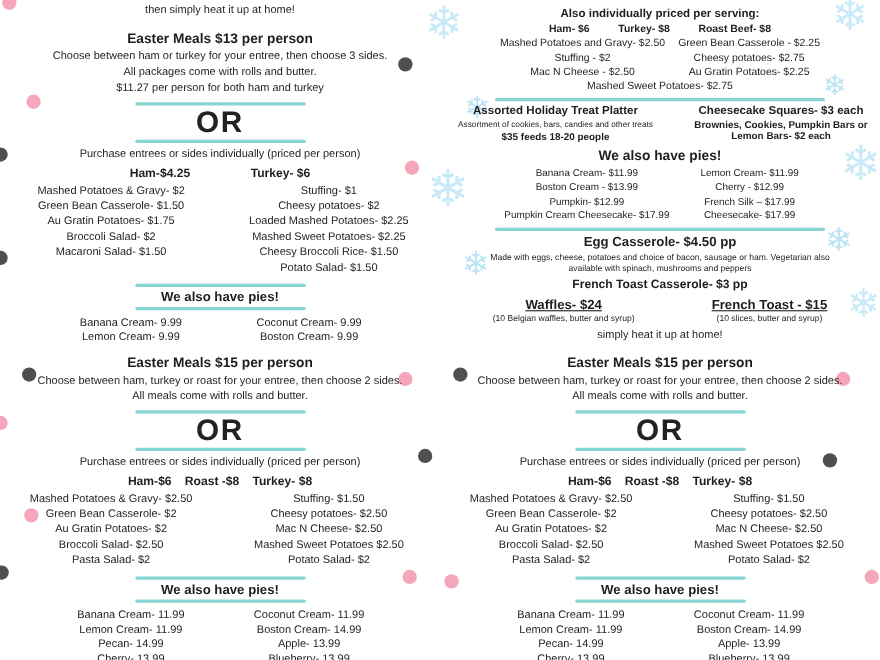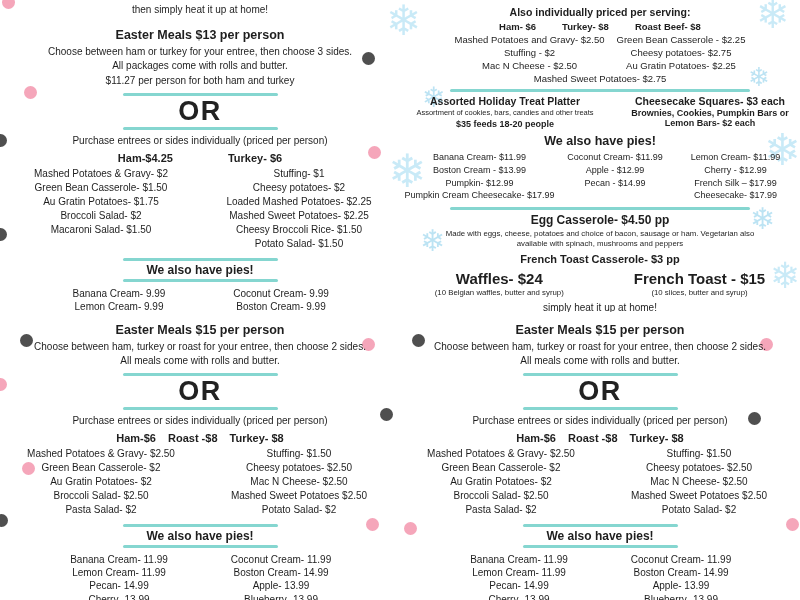--- a/index.html
+++ b/index.html
@@ -51,21 +51,21 @@
   .t-desc.bold { font-weight:700; font-size:9px; }
   .t-price { font-weight:700; font-size:9px; margin-top:2px; }
   #q3 .pies-title { margin-top:5px; font-size:12.5px; }
   .threecol { display:flex; justify-content:center; gap:8px; margin-top:3px; }
   .threecol .hcol { font-size:9px; line-height:1.4; }
   .c1 { width:155px; } .c2 { width:100px; } .c3 { width:125px; }
   .egg-title { font-size:12px; font-weight:700; margin-top:2px; }
   .egg-desc { font-size:7.8px; width:330px; margin:2px auto 0; line-height:1.3; }
   .ftc-title { font-size:11px; font-weight:700; margin-top:4px; }
   .breakfast { display:flex; justify-content:center; gap:70px; margin-top:5px; }
-  .b-title { font-size:15px; font-weight:700; }
+  .b-title { font-size:12px; font-weight:700;text-decoration:underline; }
   .b-desc { font-size:7.8px; margin-top:1px; }
 </style>
 </head>
 <body>
 
 <div id="decor">
   <span class="dot pink" style="left:2px;top:-4px"></span>
   <span class="dot pink" style="left:24px;top:86px"></span>
   <span class="dot gray" style="left:-6px;top:134px"></span>
   <span class="dot gray" style="left:362px;top:52px"></span>
@@ -223,25 +223,20 @@
     </div>
   </div>
   <div class="pies-title">We also have pies!</div>
   <div class="threecol">
     <div class="hcol c1">
         <div class="li">Banana Cream- $11.99</div>
         <div class="li">Boston Cream - $13.99</div>
         <div class="li">Pumpkin- $12.99</div>
         <div class="li">Pumpkin Cream Cheesecake- $17.99</div>
       </div>
-    <div class="hcol c2">
-        <div class="li">Coconut Cream- $11.99</div>
-        <div class="li">Apple - $12.99</div>
-        <div class="li">Pecan - $14.99</div>
-      </div>
     <div class="hcol c3">
         <div class="li">Lemon Cream- $11.99</div>
         <div class="li">Cherry - $12.99</div>
         <div class="li">French Silk – $17.99</div>
         <div class="li">Cheesecake- $17.99</div>
       </div>
   </div>
   <div class="tealline wide"></div>
   <div class="egg-title">Egg Casserole- $4.50 pp</div>
   <div class="egg-desc">Made with eggs, cheese, potatoes and choice of bacon, sausage or ham. Vegetarian also available with spinach, mushrooms and peppers</div>

